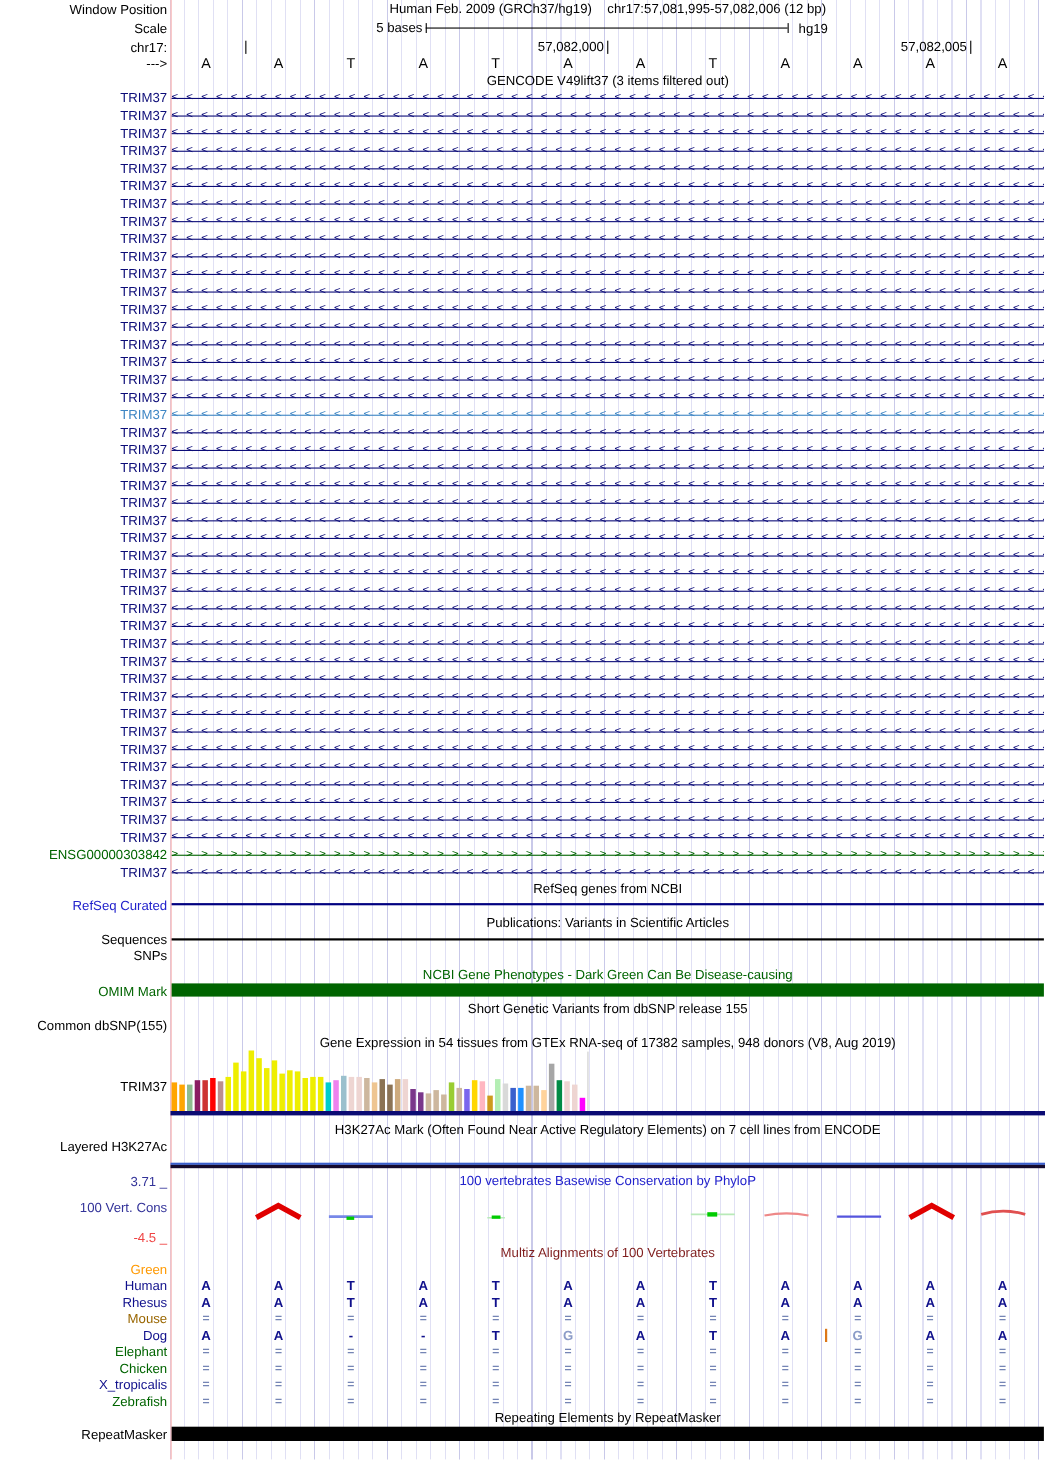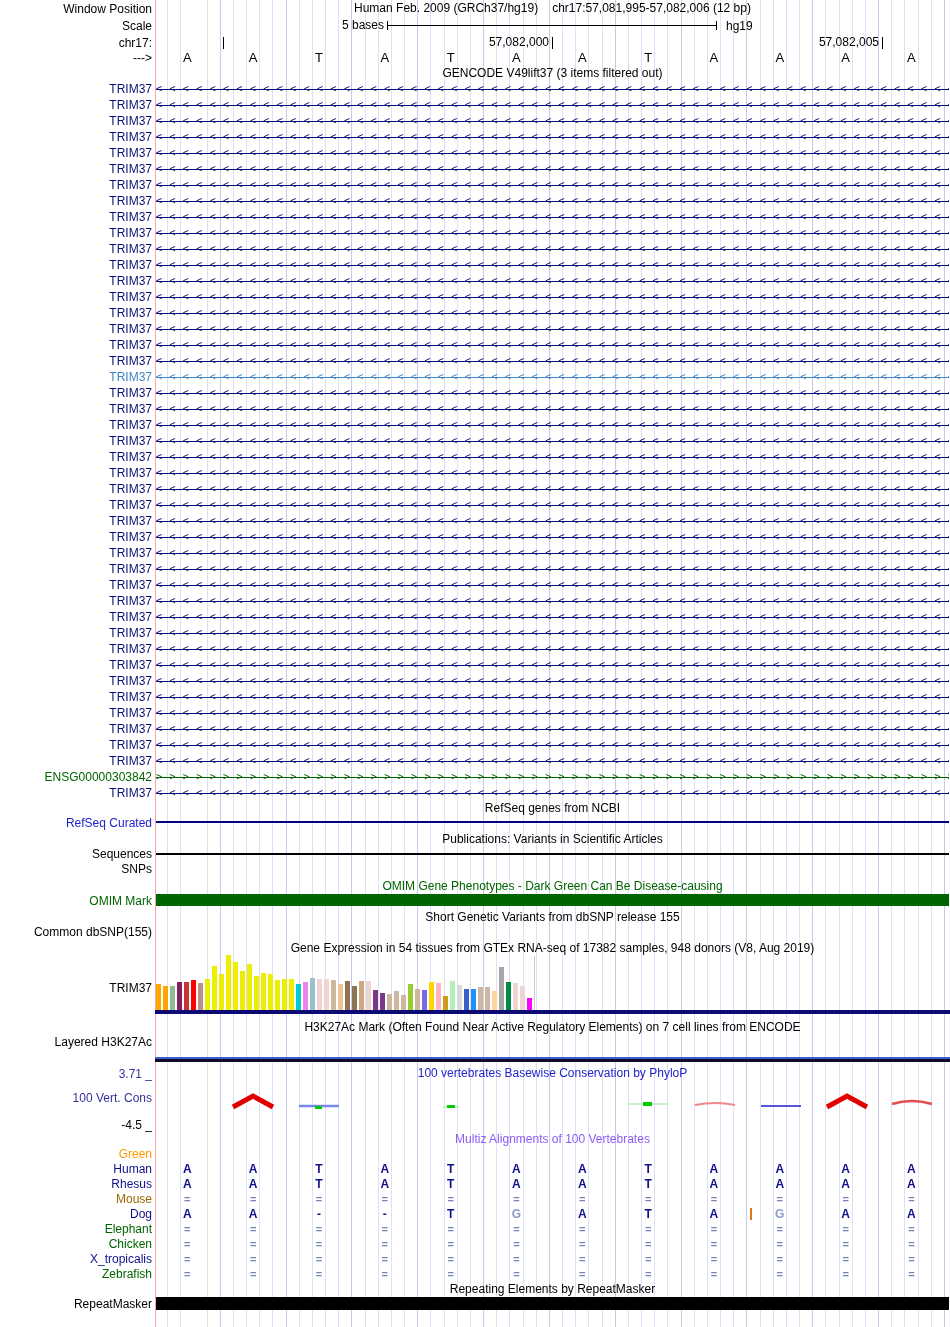--- a/index.html
+++ b/index.html
@@ -209,21 +209,21 @@
 
   <div class="ctitle" style="top:802px">RefSeq genes from NCBI</div>
   <div class="lbl" style="top:816px;color:#2222cc">RefSeq Curated</div>
   <div style="position:absolute;left:156px;top:821px;width:793px;height:2px;background:#000080"></div>
 
   <div class="ctitle" style="top:833px">Publications: Variants in Scientific Articles</div>
   <div class="lbl" style="top:847px">Sequences</div>
   <div style="position:absolute;left:156px;top:853px;width:793px;height:2px;background:#000"></div>
   <div class="lbl" style="top:862px">SNPs</div>
 
-  <div class="ctitle" style="top:880px;color:#006400">OMIM Gene Phenotypes - Dark Green Can Be Disease-causing</div>
+  <div class="ctitle" style="top:880px;color:#006400">NCBI Gene Phenotypes - Dark Green Can Be Disease-causing</div>
   <div class="lbl" style="top:894px;color:#006400">OMIM Mark</div>
   <div style="position:absolute;left:156px;top:894px;width:793px;height:12px;background:#006400"></div>
 
   <div class="ctitle" style="top:911px">Short Genetic Variants from dbSNP release 155</div>
   <div class="lbl" style="top:925px">Common dbSNP(155)</div>
 
   <div class="ctitle" style="top:942px">Gene Expression in 54 tissues from GTEx RNA-seq of 17382 samples, 948 donors (V8, Aug 2019)</div>
   <div class="lbl" style="top:981px">TRIM37</div>
   <div id="gtex-chart" style="position:absolute;left:156px;top:955px;width:380px;height:55px">
       <div class="bar" style="left:0px;height:26px;background:#FFA500"></div>
@@ -298,23 +298,23 @@
       <rect x="160" y="14" width="7" height="3" fill="#00cc00"></rect>
       <path d="M 288 15 H 304" stroke="#b8eab8" stroke-width="1.5" fill="none"></path>
       <rect x="292" y="13" width="8" height="3" fill="#00cc00"></rect>
       <path d="M 473 12 H 513" stroke="#b8eab8" stroke-width="1.5" fill="none"></path>
       <rect x="488" y="10" width="9" height="4" fill="#00cc00"></rect>
       <path d="M 540 13 Q 560 9 580 13" stroke="#ee8888" stroke-width="2" fill="none"></path>
       <path d="M 606 14 H 646" stroke="#5555dd" stroke-width="2" fill="none"></path>
       <path d="M 672 15 L 692 4 L 712 15" stroke="#e00000" stroke-width="5" fill="none"></path>
       <path d="M 737 12 Q 757 6 777 12" stroke="#e05050" stroke-width="2.5" fill="none"></path>
     </svg>
-  <div class="lbl" style="top:1118px;color:#000000">-4.5 _</div>
-
-  <div class="ctitle" style="top:1133px;color:#8b5cf6">Multiz Alignments of 100 Vertebrates</div>
+  <div class="lbl" style="top:1118px;color:#ef4444">-4.5 _</div>
+
+  <div class="ctitle" style="top:1133px;color:#7f1d1d">Multiz Alignments of 100 Vertebrates</div>
   <div id="multiz-rows">
       <div class="lbl" style="top:1147px;color:#ff9900">Green</div>
       <div class="lbl" style="top:1162px;color:#10108c">Human</div>
       <div class="aln-cell" style="left:187.3px;top:1162px;color:#10108c;">A</div>
       <div class="aln-cell" style="left:253.13px;top:1162px;color:#10108c;">A</div>
       <div class="aln-cell" style="left:318.96000000000004px;top:1162px;color:#10108c;">T</div>
       <div class="aln-cell" style="left:384.79px;top:1162px;color:#10108c;">A</div>
       <div class="aln-cell" style="left:450.62px;top:1162px;color:#10108c;">T</div>
       <div class="aln-cell" style="left:516.45px;top:1162px;color:#10108c;">A</div>
       <div class="aln-cell" style="left:582.28px;top:1162px;color:#10108c;">A</div>

